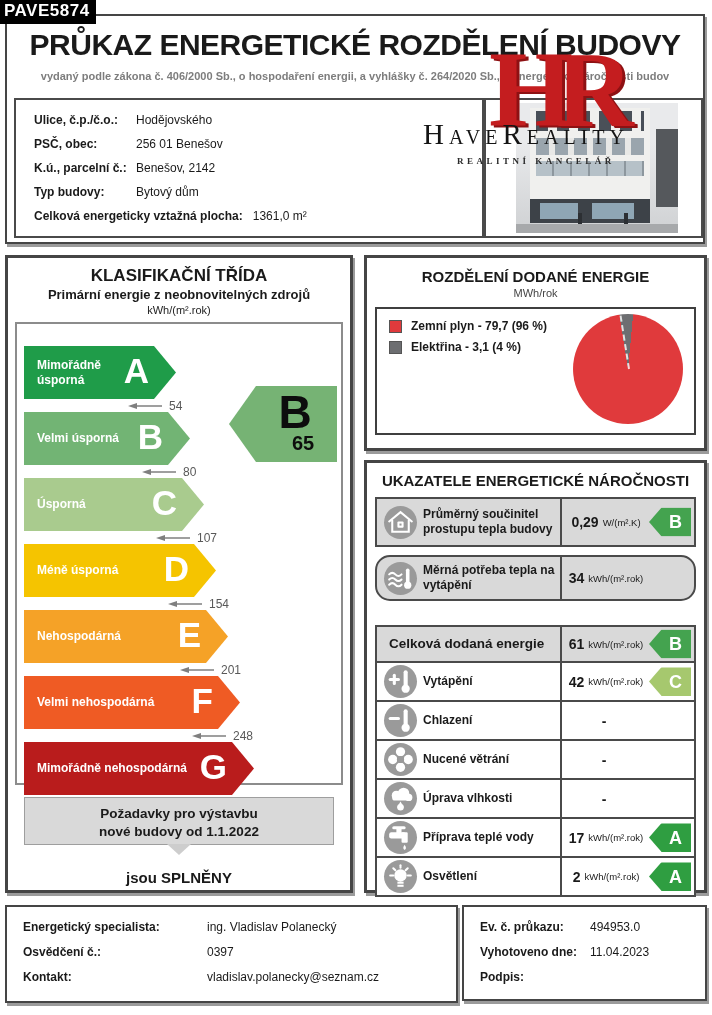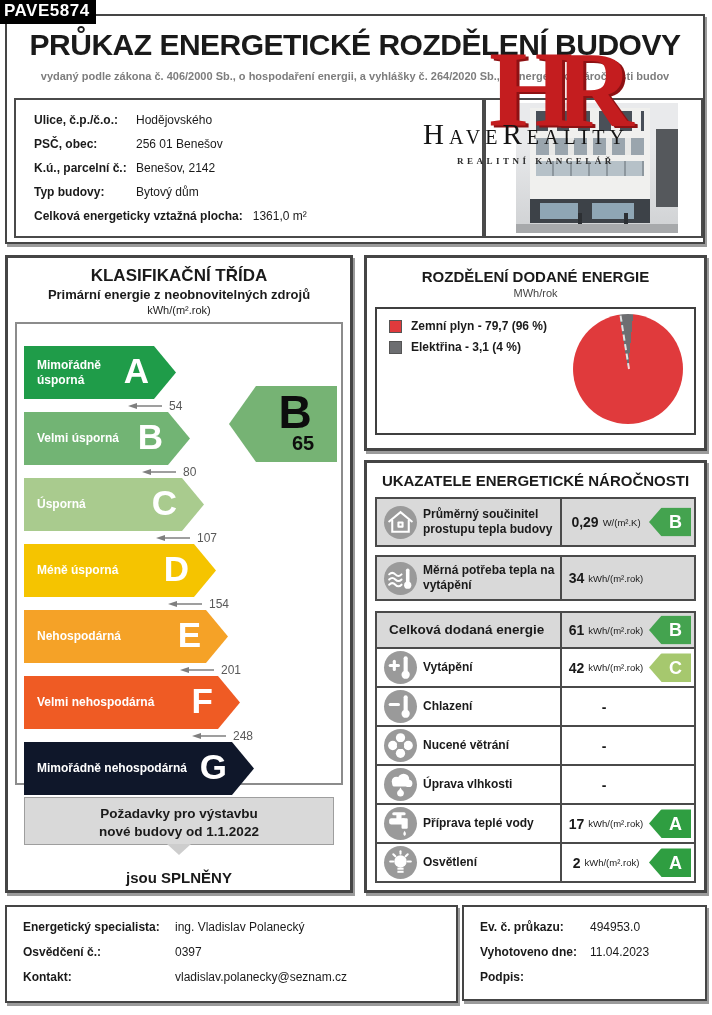--- a/index.html
+++ b/index.html
@@ -103,28 +103,28 @@
   .lcell { flex:1; display:flex; align-items:center; font-size:12px; font-weight:bold; line-height:1.25; padding-right:4px; }
   .lcell.noicon { padding-left:12px; font-size:13.5px; }
   .vcell { width:134px; flex:none; border-left:2px solid #4a4a4a; position:relative;
     display:flex; align-items:center; justify-content:center; padding-right:44px; }
   .num { font-size:14px; font-weight:bold; margin-right:4px; }
   .unit { font-size:9.5px; }
   .badge { position:absolute; right:3px; top:50%; transform:translateY(-50%);
     width:42px; height:29px; clip-path:polygon(0 50%, 30% 0, 100% 0, 100% 100%, 30% 100%);
     color:#fff; font-weight:bold; font-size:18px;
     display:flex; align-items:center; justify-content:center; padding-left:11px; }
-  .h50{min-height:50px;margin-bottom:8px;} .h46{min-height:46px;margin-bottom:10px;}
+  .h50{min-height:50px;margin-bottom:8px;} .h46{min-height:46px;margin-bottom:24px;border-radius:15px;}
   .h38{min-height:38px;} .h41{min-height:41px;}
   
   #footer-left { left:5px; top:905px; width:453px; height:98px; padding:13px 0 0 16px; }
   #footer-right { left:462px; top:905px; width:245px; height:96px; padding:13px 0 0 16px; }
   .f-line { display:flex; font-size:12px; margin-bottom:11px; }
   .f-line .flbl { font-weight:bold; flex:none; }
-  #footer-left .flbl { width:152px; }
+  #footer-left .flbl { width:184px; }
   #footer-right .flbl { width:110px; }
   svg .st { stroke:#fff; fill:none; stroke-width:2; stroke-linecap:round; }
   svg .fl { fill:#fff; }
 </style>
 </head>
 <body>
 
 <div id="tag">PAVE5874</div>
 
 <div id="header-box" class="box">
@@ -242,21 +242,21 @@
       <span class="albl">Velmi nehospodárná</span>
       <span class="altr">F</span>
     </div>
     <div class="gap" style="margin-left:168px">
       <svg width="34" height="8">
           <line x1="34" y1="4" x2="8" y2="4" stroke="#7f7f7f" stroke-width="1.5"></line>
           <polygon points="0,4 9,1 9,7" fill="#7f7f7f"></polygon>
         </svg>
       <span>248</span>
     </div>
-    <div class="arrow" style="width: 230px; background-color: #0f172a;">
+    <div class="arrow" style="width: 230px; background-color: #b91c1c;">
       <span class="albl">Mimořádně nehospodárná</span>
       <span class="altr">G</span>
     </div>
 
     <div id="result-arrow" style="background-color: rgb(118, 179, 116);">
       <span class="rl">B</span>
       <span class="rv">65</span>
     </div>
   </div>
 

